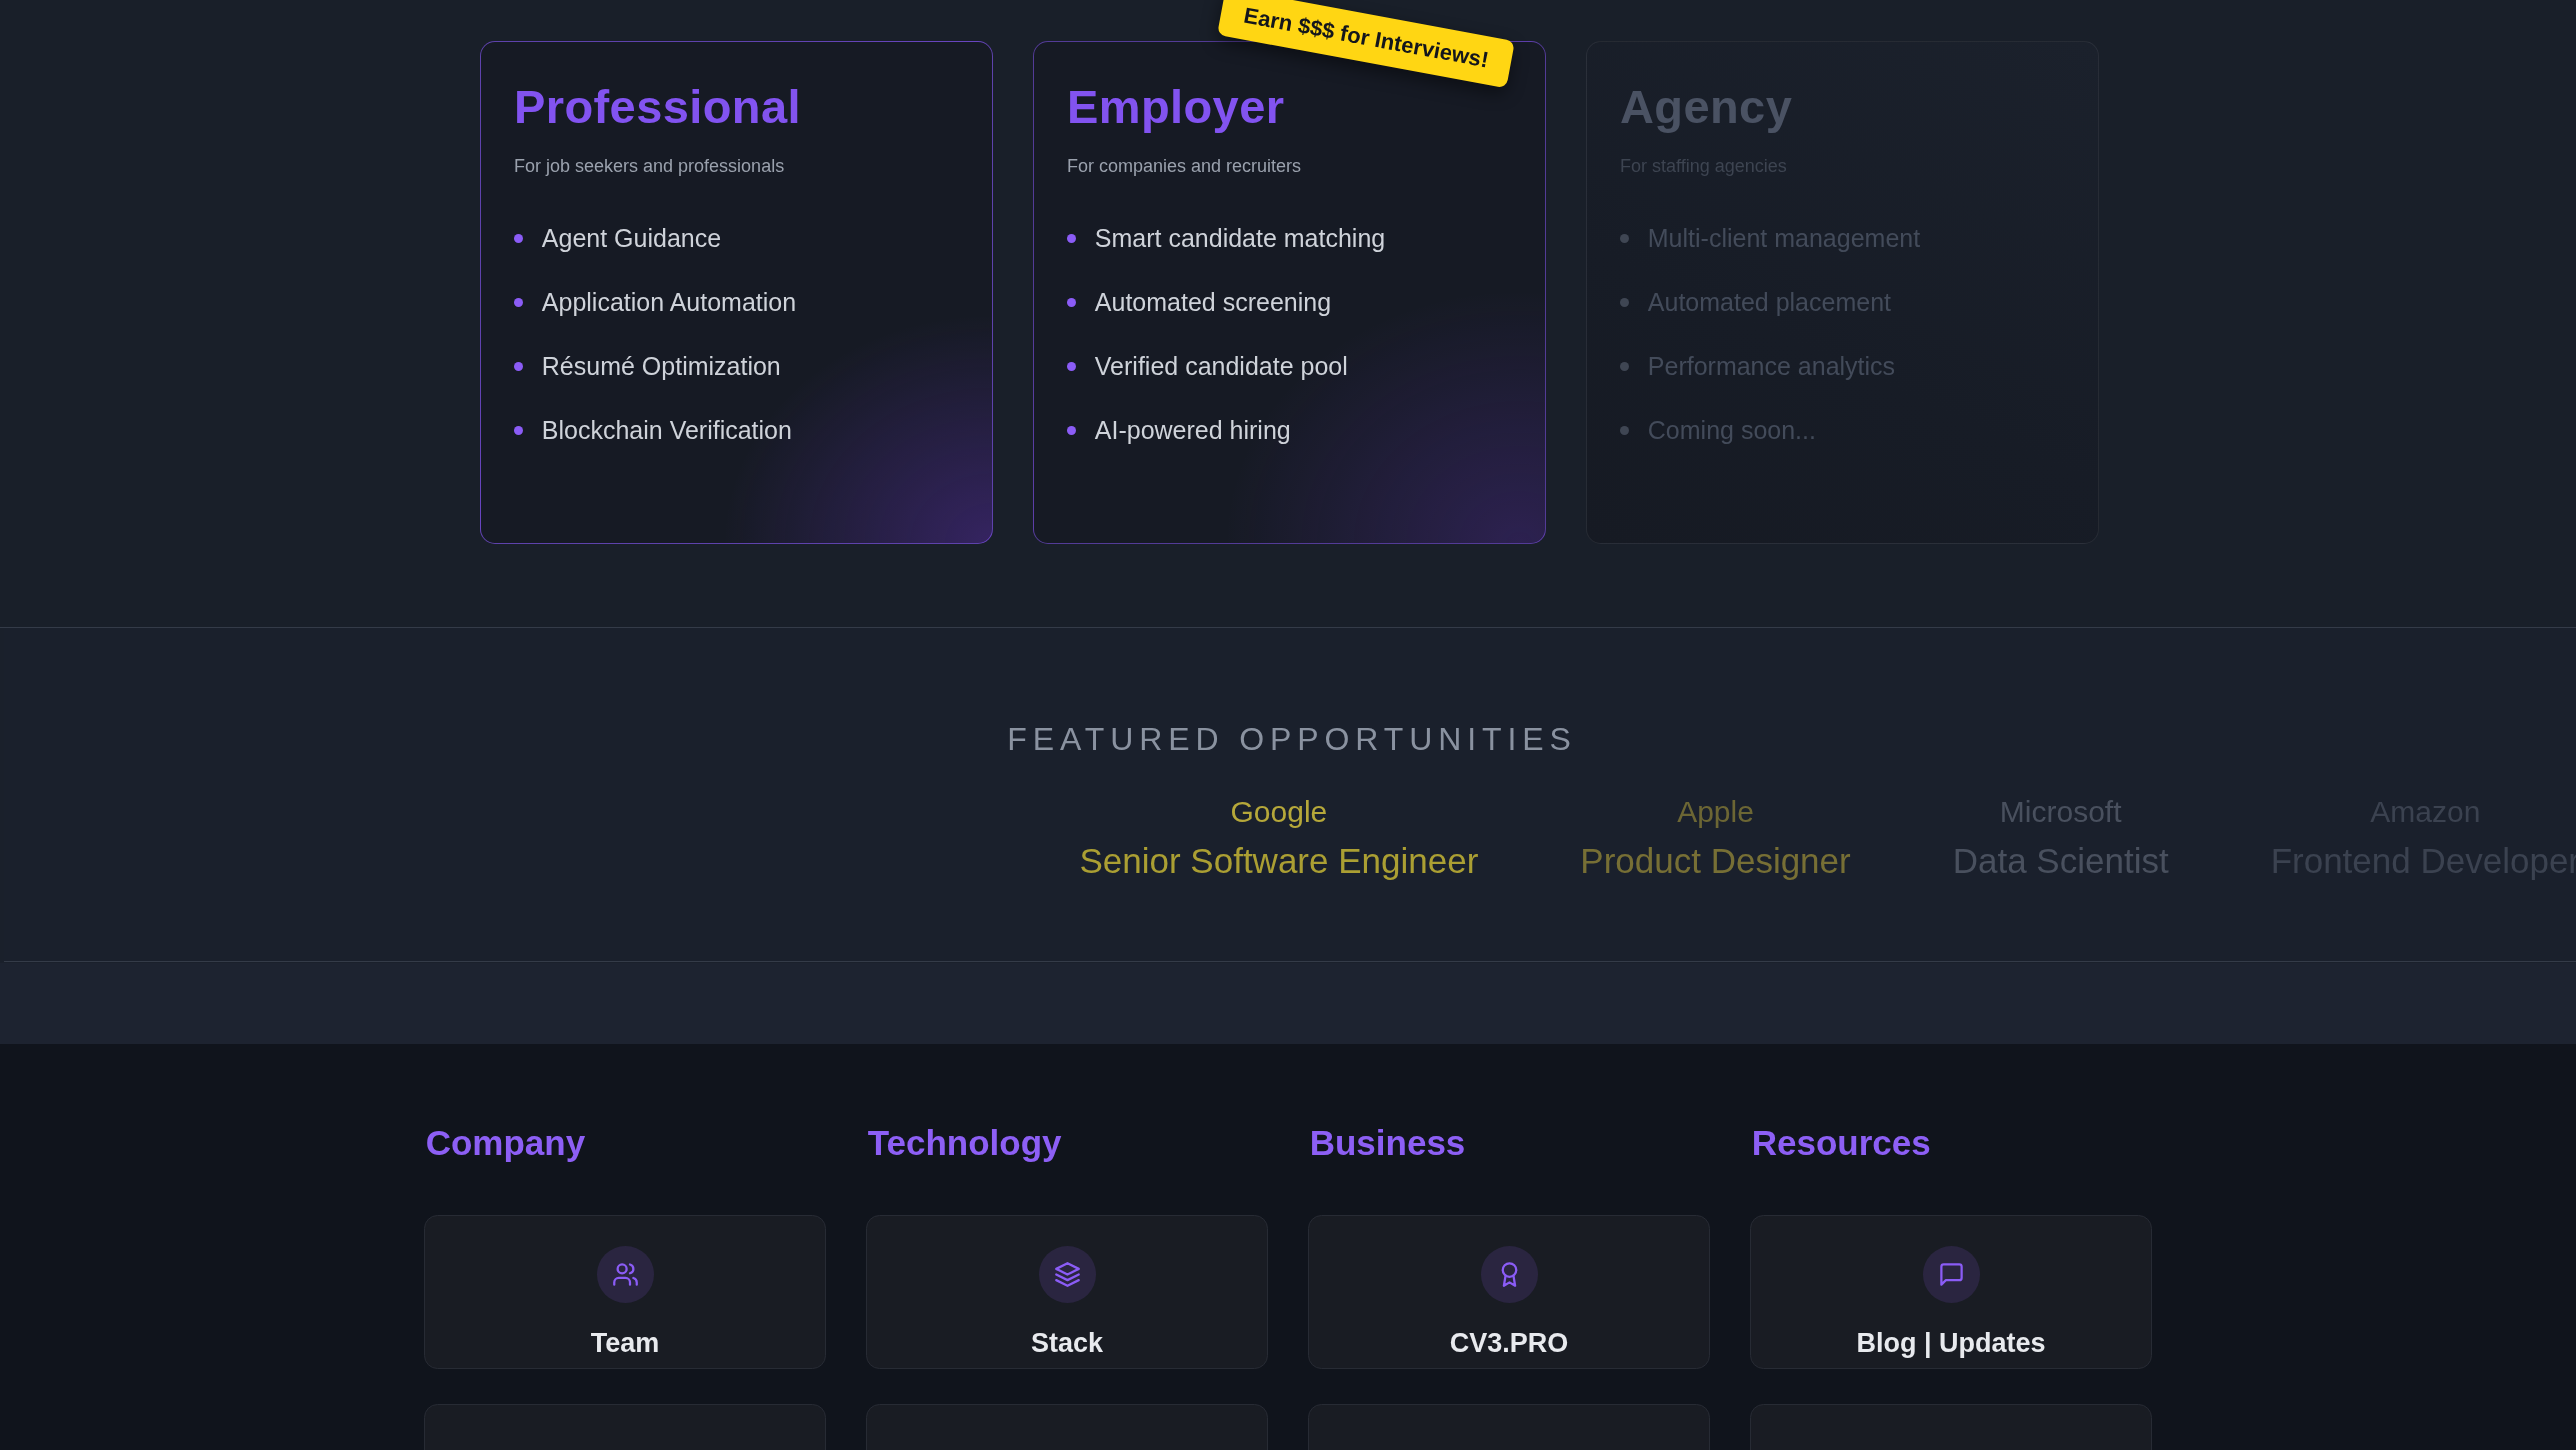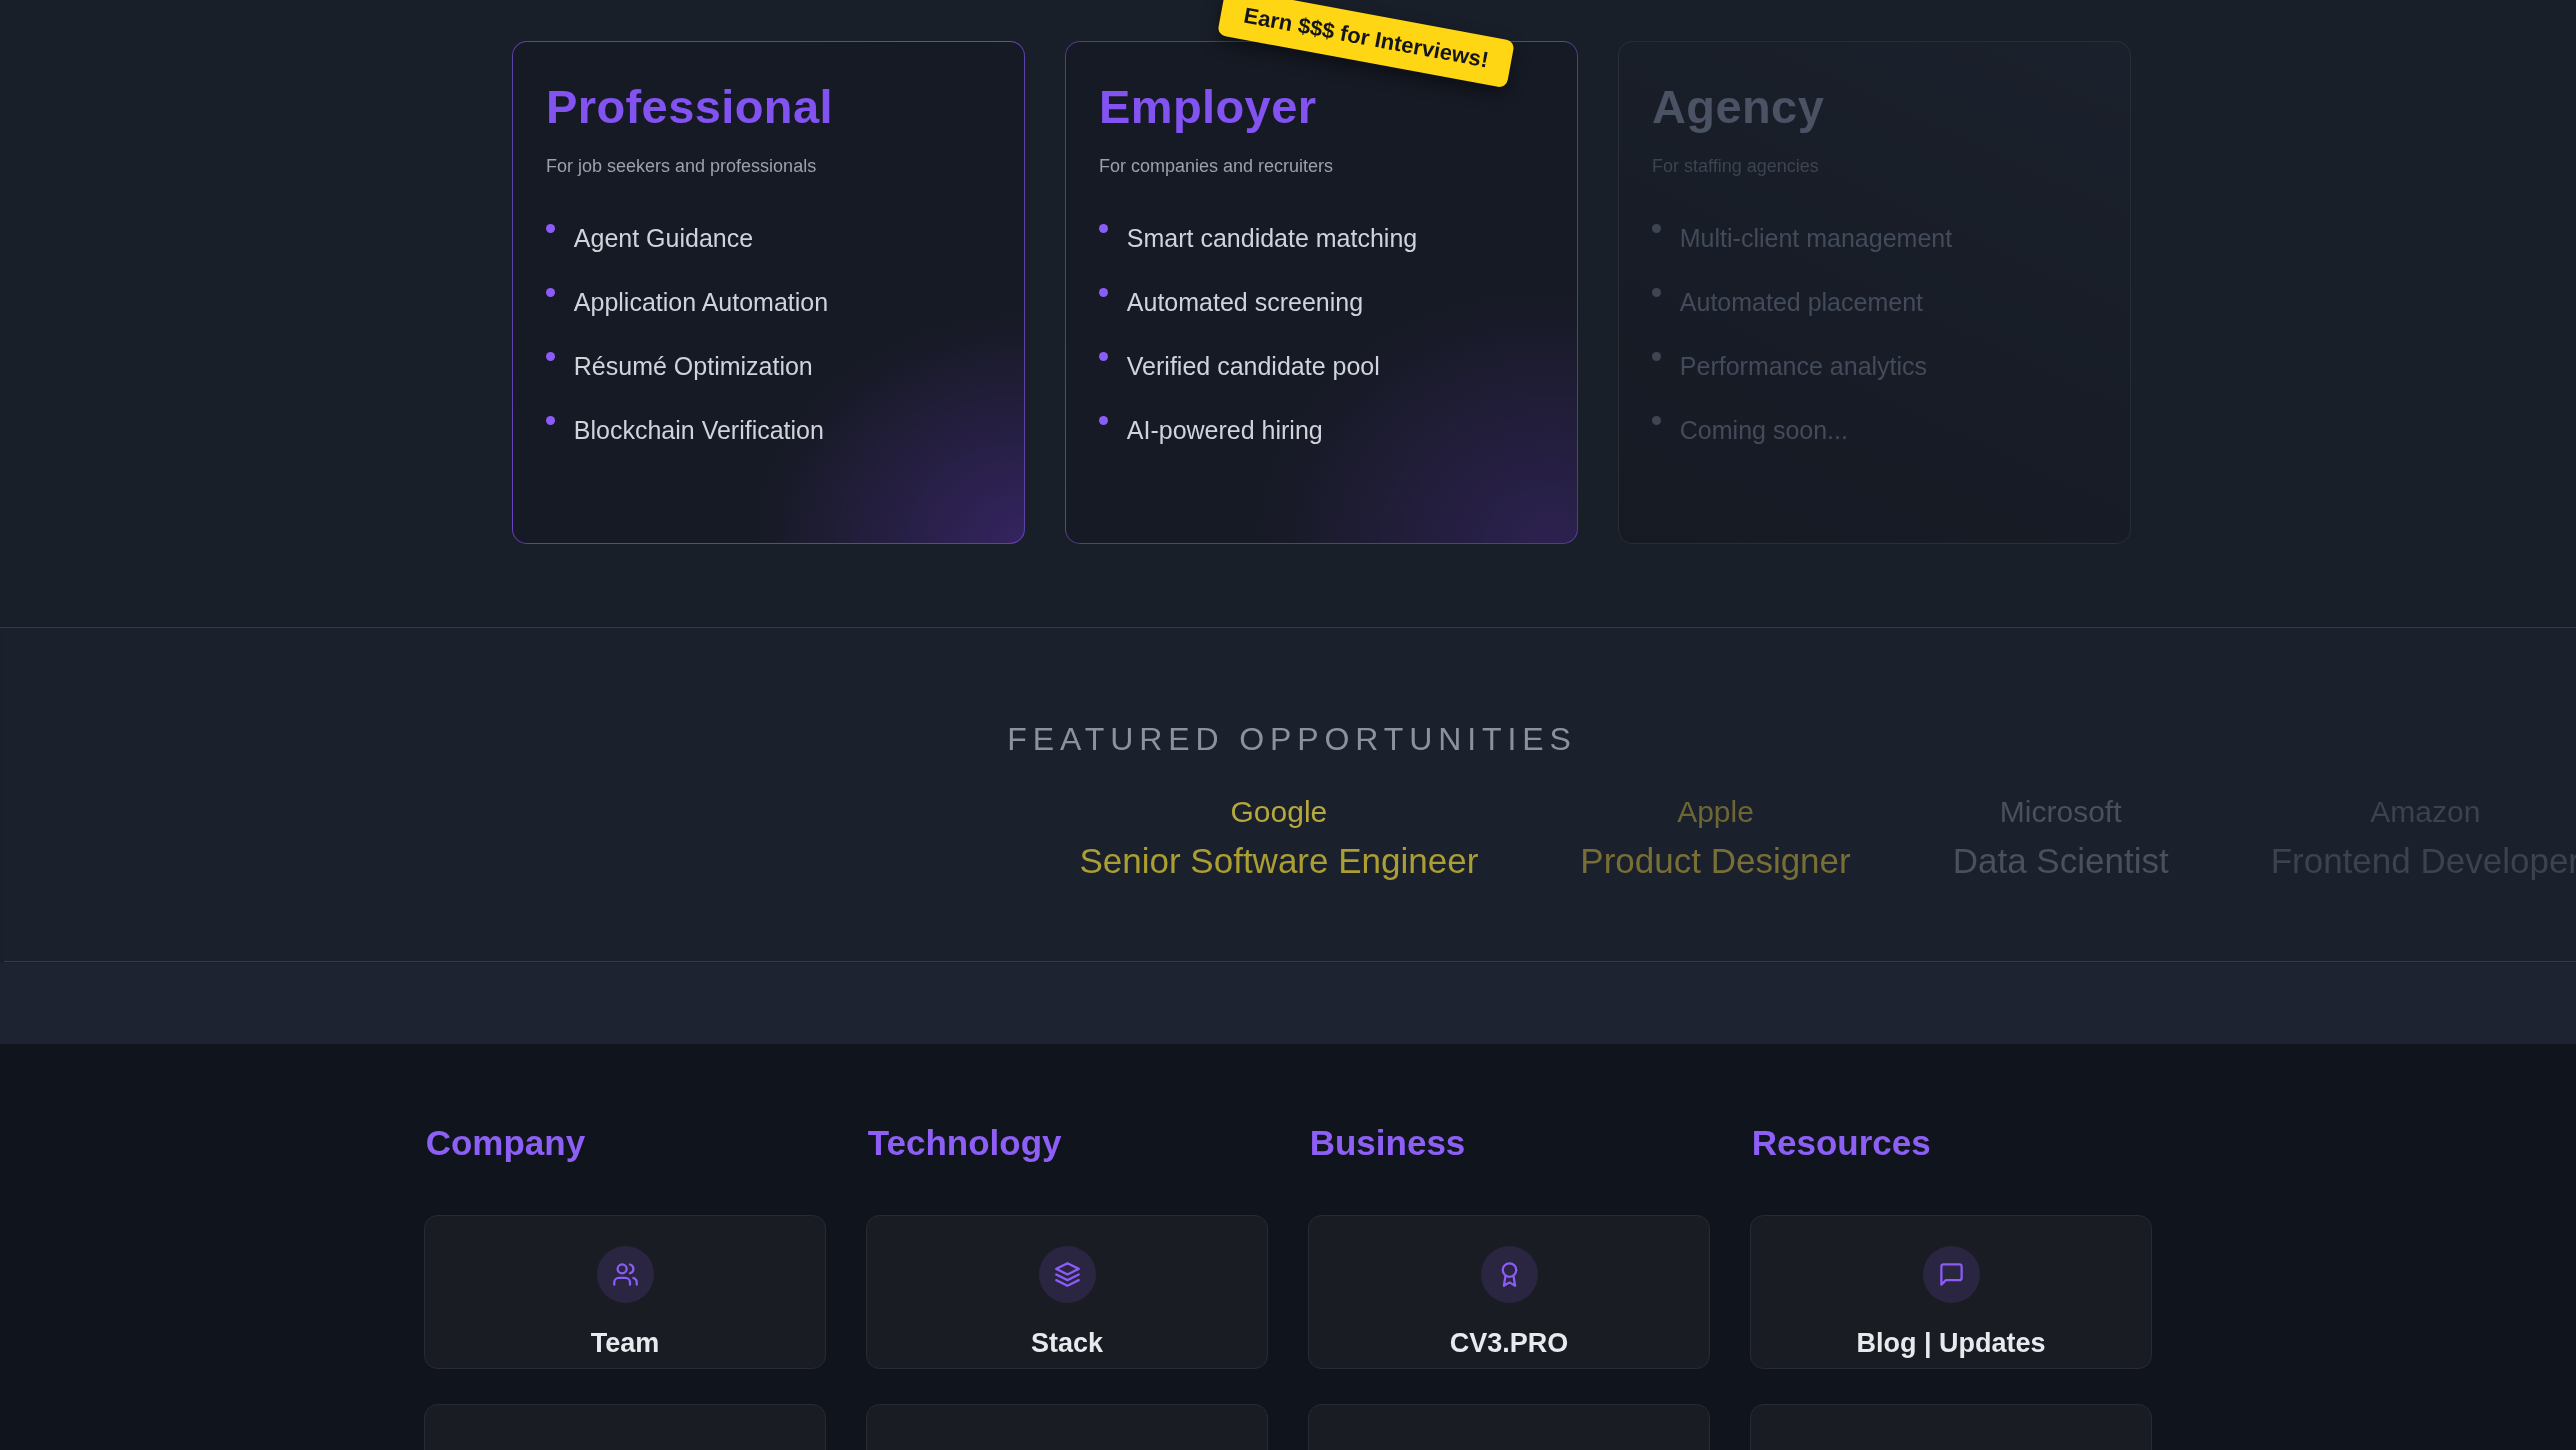--- a/index.html
+++ b/index.html
@@ -3,37 +3,37 @@
 <meta charset="utf-8">
 <style>
   html,body{margin:0;padding:0;background:#10141c;}
   .page{position:relative;width:2576px;height:1450px;overflow:hidden;
         font-family:"Liberation Sans","DejaVu Sans",sans-serif;background:#1a202b;}
 
   
   .plans{position:absolute;top:0;left:0;width:2576px;height:627px;background:#191f29;
          border-bottom:0.8px solid #343b48;}
   .plans-inner{position:relative;width:1616px;margin:0 auto;height:100%;}
-  .plan-row{position:absolute;top:41px;left:0;display:flex;gap:40px;margin-left:32px;}
+  .plan-row{position:absolute;top:41px;left:0;display:flex;gap:40px;}
   .plan-card{width:513px;height:503px;box-sizing:border-box;border-radius:15px;
              padding:37px 33px;background:
              radial-gradient(ellipse 75% 65% at 100% 100%, rgba(124,58,237,.30), rgba(124,58,237,0) 70%),
              #161a24;
              border:0.8px solid rgba(134,88,246,.65);}
   .plan-card.employer{background:
              radial-gradient(ellipse 80% 70% at 95% 100%, rgba(124,58,237,.22), rgba(124,58,237,0) 72%),
              #161a24;border-color:rgba(134,88,246,.55);}
   .plan-card.dimmed{background:linear-gradient(205deg,#1b212c 0%,#171c26 60%,#161a23 100%);
              border:0.8px solid rgba(255,255,255,.07);}
   .plan-title{margin:0;font-size:47px;font-weight:bold;color:#8253f0;letter-spacing:0.4px;}
   .plan-card.dimmed .plan-title{color:#4a5263;}
   .plan-sub{margin:22px 0 0 0;font-size:18px;color:#9aa1ad;}
   .plan-card.dimmed .plan-sub{color:#3d4451;}
   .plan-list{list-style:none;margin:47px 0 0 0;padding:0;}
-  .plan-list li{display:flex;align-items:flex-start;gap:18.5px;margin-bottom:35px;
+  .plan-list li{display:flex;align-items:center;gap:18.5px;margin-bottom:35px;
                 font-size:25px;color:#cfd3da;}
   .plan-card.dimmed .plan-list li{color:#434b5a;}
   .dot{width:9.3px;height:9.3px;border-radius:50%;background:#8b5cf6;flex:0 0 auto;}
   .plan-card.dimmed .dot{background:#3f4653;}
 
   .ribbon{position:absolute;left:739px;top:13.5px;z-index:5;transform:rotate(10.5deg);
           background:#ffd613;color:#14161c;font-weight:bold;font-size:22px;
           padding:11px 23px;border-radius:8.4px;white-space:nowrap;
           box-shadow:0 6.7px 17px rgba(0,0,0,.45);}
 

